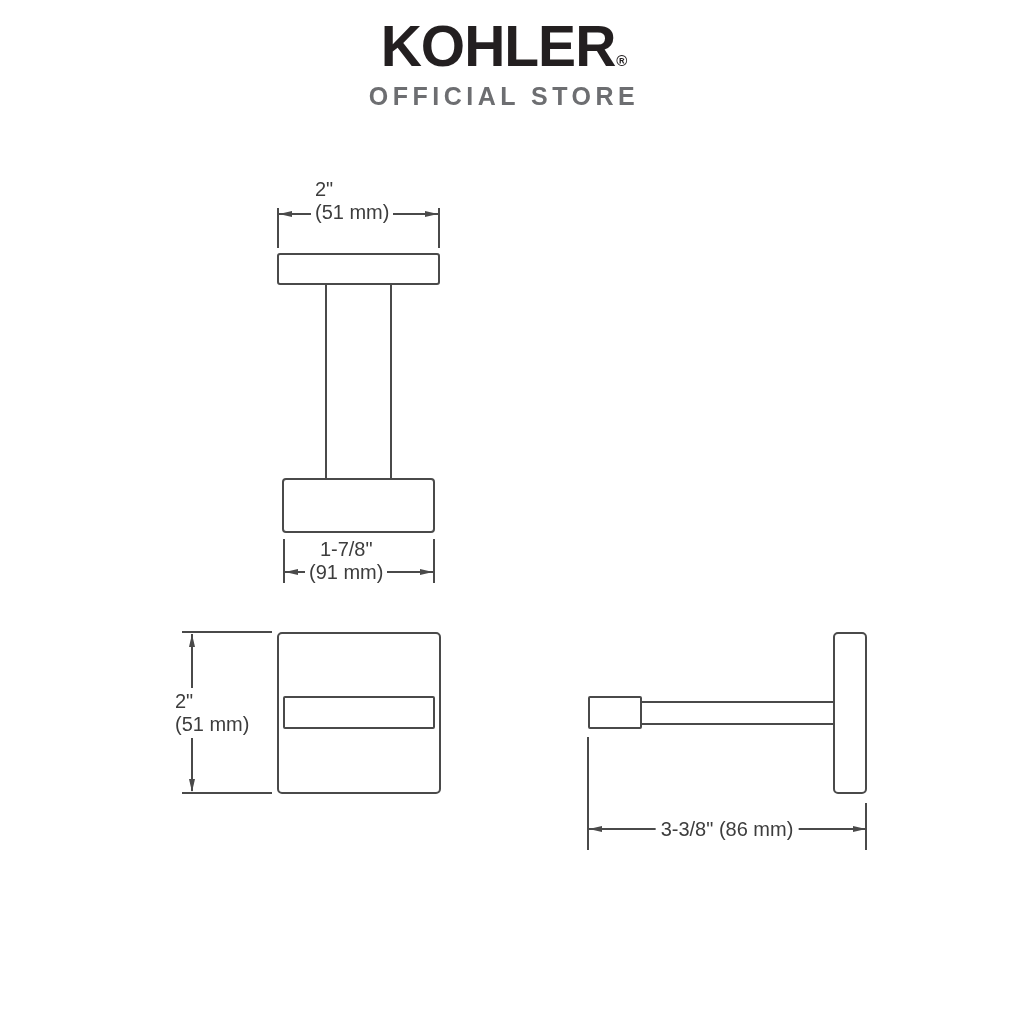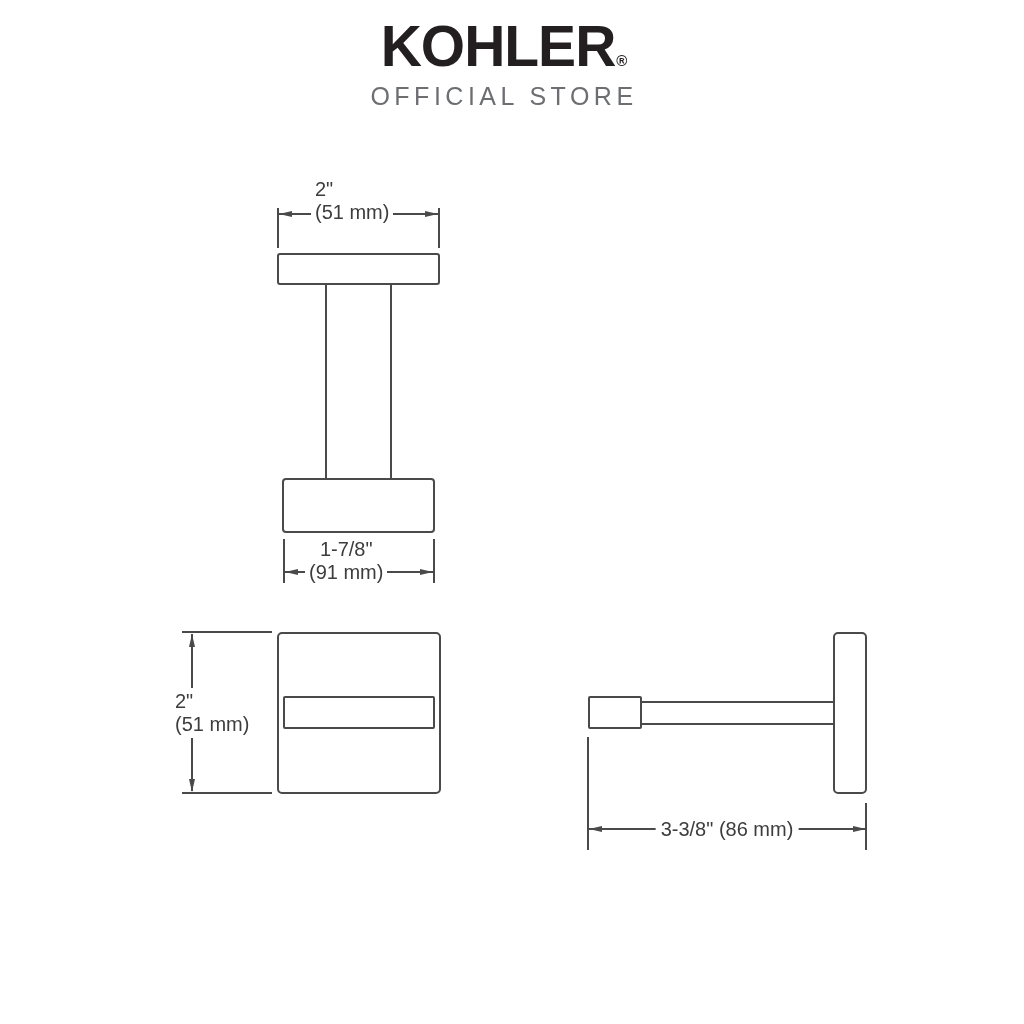--- a/index.html
+++ b/index.html
@@ -21,21 +21,21 @@
 
   
   .brand{position:absolute;left:504px;top:18px;transform:translateX(-50%);text-align:center;white-space:nowrap;}
   .brand-logo{
     font-size:57px;font-weight:bold;letter-spacing:-1px;
     color:var(--logo);line-height:1.0;
   }
   .brand-reg{font-size:15px;font-weight:bold;letter-spacing:0;margin-left:1px;}
   .brand-subtitle{
     margin-top:9px;
-    font-size:25px;font-weight:400;letter-spacing:4.5px;
+    font-size:25px;font-weight:700;letter-spacing:4.5px;
     color:var(--subtitle);line-height:1.0;
   }
 
   
   .rect{position:absolute;border:2px solid var(--line);background:transparent;}
   .hline{position:absolute;height:0;border-top:2px solid var(--line);}
   .vline{position:absolute;width:0;border-left:2px solid var(--line);}
   .open-v{position:absolute;border-left:2px solid var(--line);border-right:2px solid var(--line);} 
   .open-h{position:absolute;border-top:2px solid var(--line);border-bottom:2px solid var(--line);} 
 

